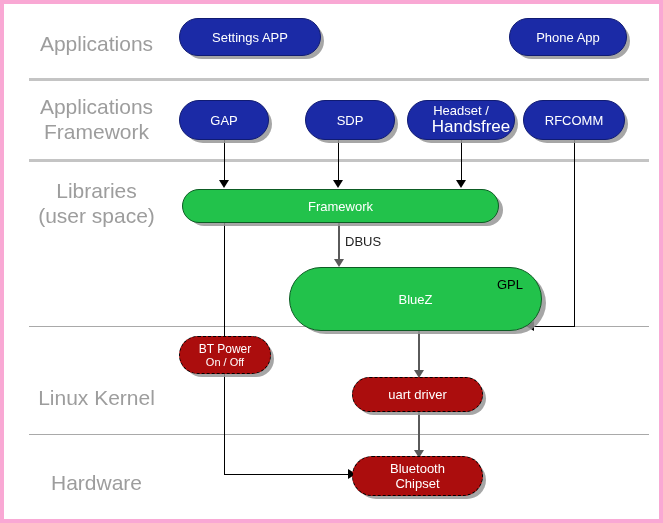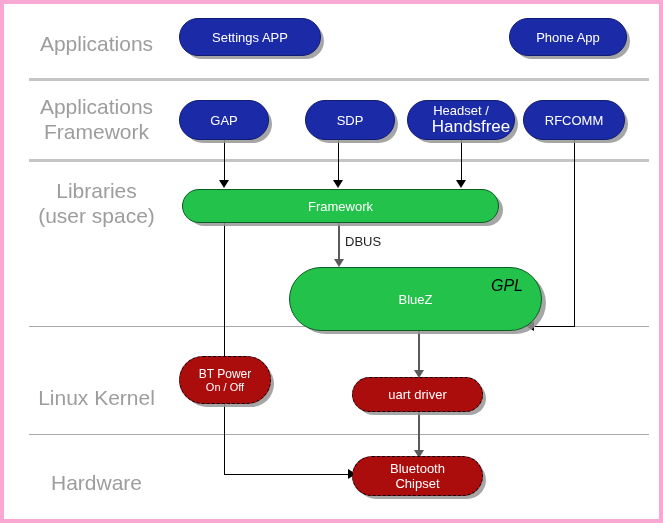--- a/index.html
+++ b/index.html
@@ -23,21 +23,21 @@
          box-shadow:5px 4px 0 -1px rgba(150,150,150,.85);}
   .red{background:#ab0d0d;border:1px dashed #000000;
        box-shadow:4px 4px 0 -1px rgba(150,150,150,.85);}
 
   .l1{font-size:13px;}
   .l1s{font-size:17px;margin-top:-1px;padding-left:20px;}
   .t13{font-size:13px;}
   .t12{font-size:12px;}
   .t11{font-size:11px;}
 
-  .gpl{position:absolute;right:18px;top:9px;color:#000000;font-size:16px;font-style:italic;}
+  .gpl{position:absolute;right:18px;top:9px;color:#000000;font-size:13px;}
 
   .edge{position:absolute;z-index:3;}
   .vline{width:0;border-left:1.5px solid #000;}
   .hline{height:0;border-top:1.5px solid #000;}
   .vline-g{width:0;border-left:2px solid #5a5a5a;}
 
   .ahead-down{position:absolute;width:0;height:0;z-index:4;
       border-left:5px solid transparent;border-right:5px solid transparent;
       border-top:8px solid #000;}
   .ahead-down-g{position:absolute;width:0;height:0;z-index:4;
@@ -124,21 +124,21 @@
 
   <div class="node green t13" style="left:178px;top:185px;width:317px;height:34px;">
     <span>Framework</span>
   </div>
 
   <div class="node green t13" style="left:285px;top:263px;width:253px;height:64px;">
     <span class="gpl">GPL</span>
     <span>BlueZ</span>
   </div>
 
-  <div class="node red" style="left:175px;top:352px;width:92px;height:48px;">
+  <div class="node red" style="left:175px;top:332px;width:92px;height:38px;">
     <span class="t12">BT Power</span>
     <span class="t11">On / Off</span>
   </div>
 
   <div class="node red t13" style="left:348px;top:373px;width:131px;height:35px;">
     <span>uart driver</span>
   </div>
 
   <div class="node red" style="left:348px;top:452px;width:131px;height:40px;">
     <span class="t13">Bluetooth</span>

